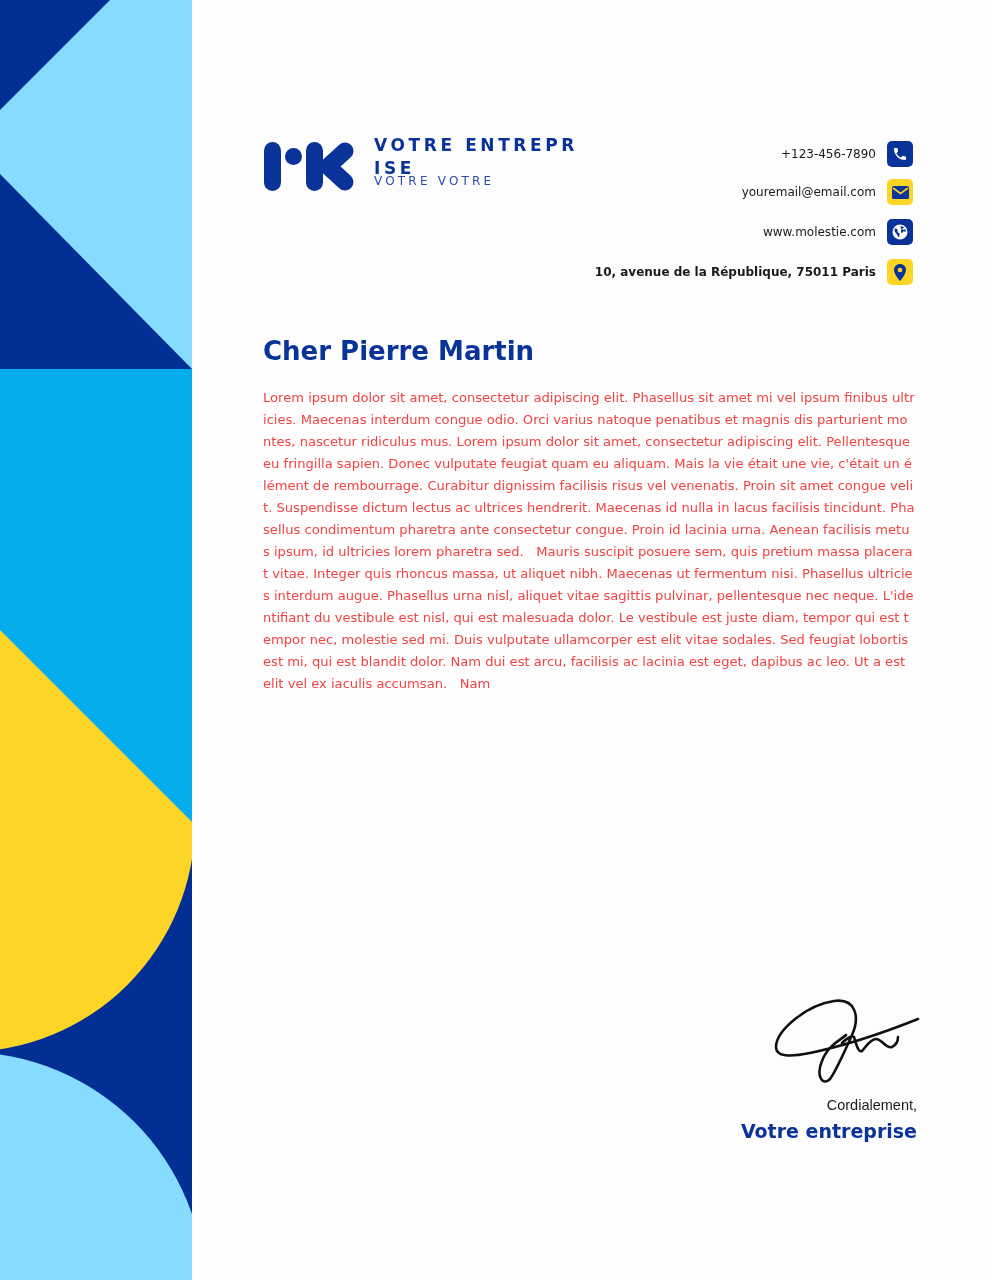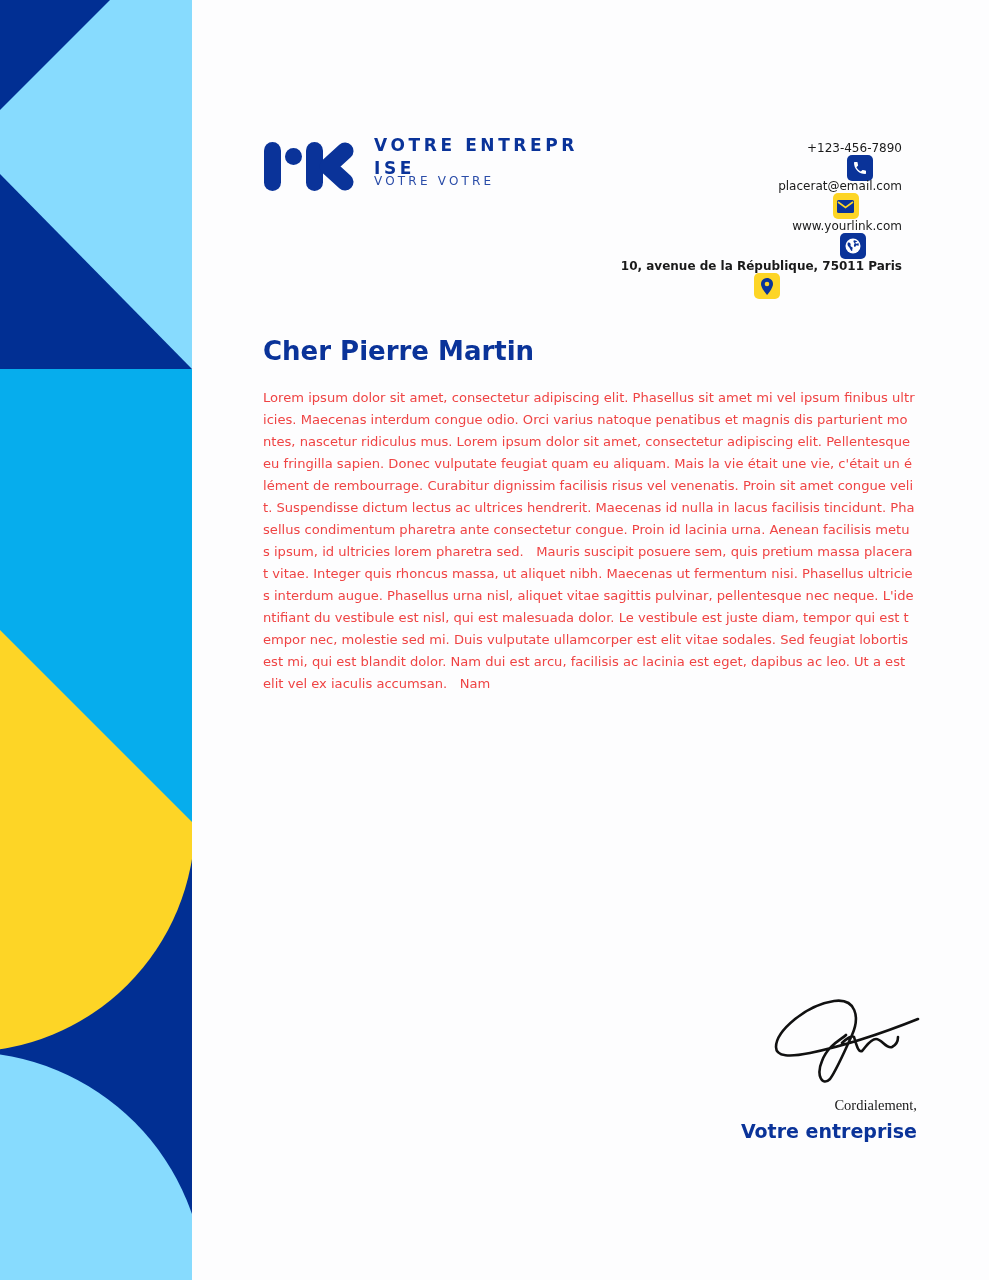--- a/index.html
+++ b/index.html
@@ -14,40 +14,40 @@
     position: absolute; left: 374px; top: 134px; width: 210px;
     font-family: "DejaVu Sans", sans-serif; font-weight: bold; font-size: 17px;
     letter-spacing: 3.6px; color: #0a3399; line-height: 23px; word-break: break-all;
   }
   .slogan {
     position: absolute; left: 374px; top: 174px;
     font-family: "DejaVu Sans", sans-serif; font-size: 12px; letter-spacing: 3.2px; color: #2a4ca8;
   }
 
   .contact-list { position: absolute; right: 76px; top: 141px; }
-  .contact-row { position: absolute; right: 0; display: flex; align-items: center; justify-content: flex-end; white-space: nowrap; flex-direction: column; }
+  .contact-row { position: absolute; right: 0; display: flex; align-items: center; justify-content: flex-end; white-space: nowrap; }
   .contact-text { font-family: "DejaVu Sans", sans-serif; font-size: 12px; color: #1a1a1a; margin-right: 11px; }
   .contact-icon { width: 26px; height: 26px; border-radius: 5px; display: flex; align-items: center; justify-content: center; }
   .contact-icon.blue { background: #0a3399; }
   .contact-icon.yellow { background: #fdd526; }
 
   .greeting {
     position: absolute; left: 263px; top: 336px;
     font-family: "DejaVu Sans", sans-serif; font-weight: bold; font-size: 26px; color: #0a3399;
   }
   .body-text {
     position: absolute; left: 263px; top: 387px; width: 652px; height: 308px; overflow: hidden;
     font-family: "DejaVu Sans", sans-serif; font-size: 13.1px; line-height: 22px; color: #ef4444;
     word-break: break-all; white-space: pre-wrap;
   }
 
   .signature { position: absolute; left: 770px; top: 995px; width: 152px; height: 92px; }
   .closing {
     position: absolute; right: 72px; top: 1097px;
-    font-family: Liberation Serif, serif; font-size: 14.5px; color: #1a1a1a;
+    font-family: Liberation Sans, sans-serif; font-size: 14.5px; color: #1a1a1a;
   }
   .sign-company {
     position: absolute; right: 72px; top: 1120px;
     font-family: "DejaVu Sans", sans-serif; font-weight: bold; font-size: 19px; color: #0a3399;
   }
 </style>
 </head>
 <body>
 
 <div class="side-panel">
@@ -85,30 +85,30 @@
 <div class="contact-list">
   <div class="contact-row" style="top:0;">
     <span class="contact-text">+123-456-7890</span>
     <span class="contact-icon blue">
       <svg width="16" height="16" viewBox="0 0 24 24">
           <path fill="#fff" d="M6.6 10.8c1.4 2.8 3.8 5.1 6.6 6.6l2.2-2.2c.3-.3.7-.4 1-.2 1.1.4 2.3.6 3.6.6.6 0 1 .4 1 1V20c0 .6-.4 1-1 1C10.6 21 3 13.4 3 4c0-.6.4-1 1-1h3.5c.6 0 1 .4 1 1 0 1.3.2 2.5.6 3.6.1.3 0 .7-.2 1L6.6 10.8z"></path>
         </svg>
     </span>
   </div>
   <div class="contact-row" style="top:38px;">
-    <span class="contact-text">placerat@email.com</span>
+    <span class="contact-text">youremail@email.com</span>
     <span class="contact-icon yellow">
       <svg width="17" height="13" viewBox="0 0 17 13">
           <rect x="0" y="0" width="17" height="13" rx="1.5" fill="#0a3399"></rect>
           <path d="M1 2 L8.5 7.5 L16 2" stroke="#fdd526" stroke-width="1.6" fill="none"></path>
         </svg>
     </span>
   </div>
   <div class="contact-row" style="top:78px;">
-    <span class="contact-text">www.yourlink.com</span>
+    <span class="contact-text">www.molestie.com</span>
     <span class="contact-icon blue">
       <svg width="16" height="16" viewBox="0 0 16 16">
           <circle cx="8" cy="8" r="7.5" fill="#fff"></circle>
           <path d="M3 4.5c1.2-.3 2.2.3 2.6 1.4.3.9-.4 1.6.2 2.4.6.8 1.6.4 1.8 1.5.2 1-.6 1.7-.3 2.8.2.6-.8.4-1.2-.2C5 11 4.8 9.8 4 9 3.3 8.2 2.4 7.6 2.5 6.3 2.6 5.5 2.7 4.9 3 4.5z M9.2 2.2c1.1.1 2.4.6 3.1 1.5-.6.4-1.6.1-2 .8-.4.7.6 1.3 1.3 1.2.8-.1 1.3-.8 2-.4.2 1 .1 2-.2 2.8-.7-.2-1.2-.9-2-.7-.9.2-.7 1.3-1.4 1.5-.6.1-1.1-.6-1.1-1.3 0-1 .9-1.6.6-2.5C9.2 4.5 8.2 3.9 8.5 3c.1-.4.3-.7.7-.8z" fill="#0a3399"></path>
         </svg>
     </span>
   </div>
   <div class="contact-row" style="top:118px;font-weight:bold;">
     <span class="contact-text">10, avenue de la République, 75011 Paris</span>
     <span class="contact-icon yellow">

